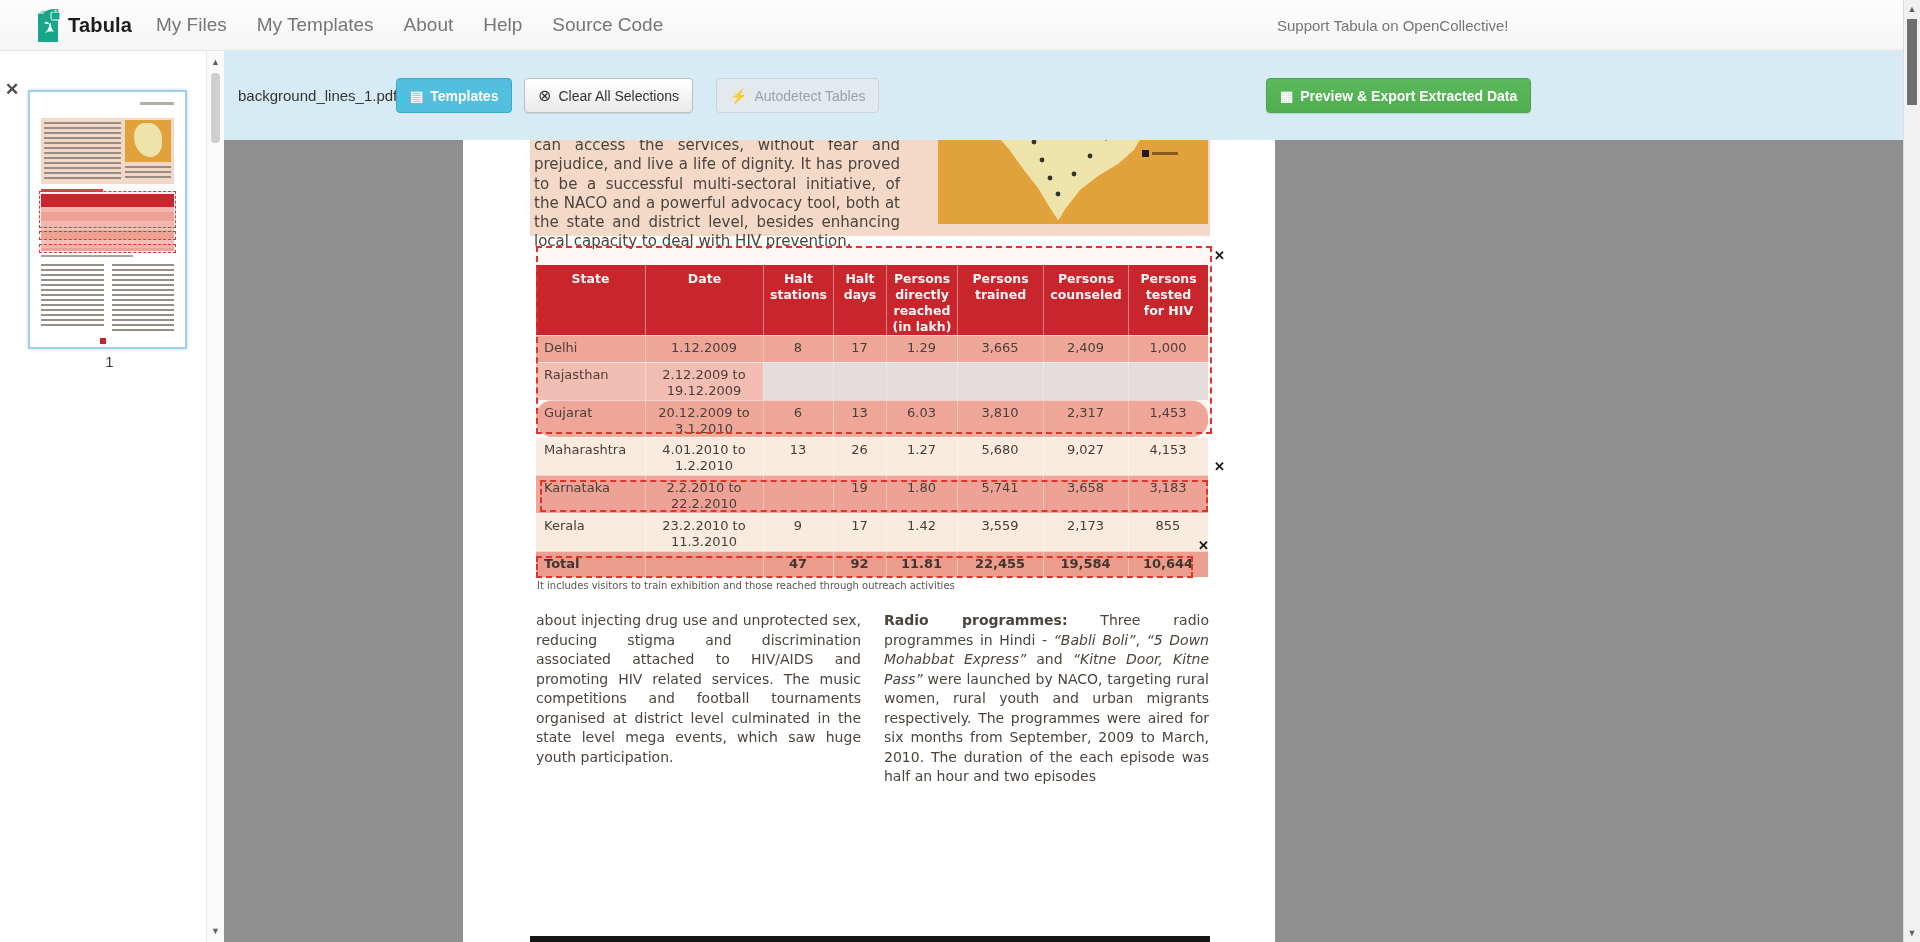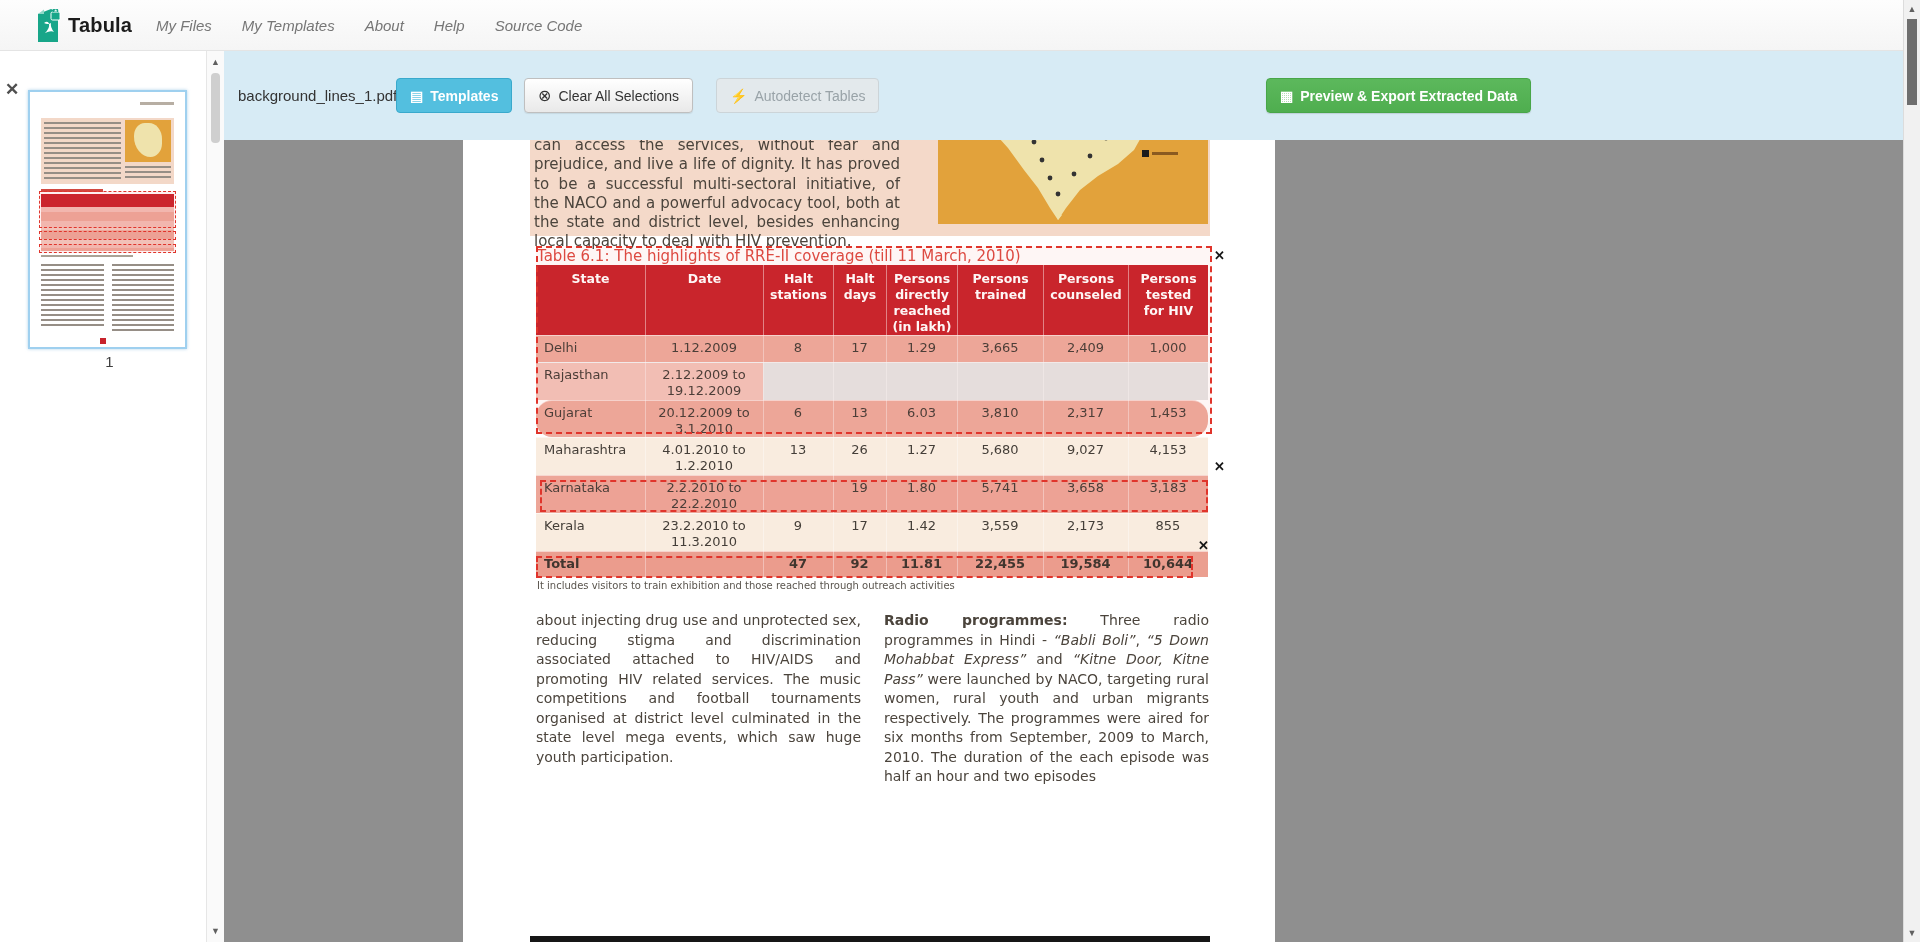--- a/index.html
+++ b/index.html
@@ -7,21 +7,21 @@
   #stage{position:relative;width:1920px;height:942px;overflow:hidden;
          font-family:"Liberation Sans",sans-serif;-webkit-font-smoothing:antialiased;}
   .abs{position:absolute;}
 
   
   #navbar{left:0;top:0;width:1920px;height:51px;background:linear-gradient(#fdfdfd,#f5f5f5);
           border-bottom:1px solid #e4e4e4;text-align:right;}
   #brand{left:68px;top:0;height:50px;display:flex;align-items:center;
          font-size:20px;font-weight:bold;color:#1c1c1c;letter-spacing:.2px;}
   #nav-links{left:156px;top:0;height:50px;display:flex;align-items:center;gap:30px;}
-  .navlink{font-size:15px;color:#767676;cursor:pointer;white-space:nowrap;font-style:italic;}
+  .navlink{font-size:19px;color:#767676;cursor:pointer;white-space:nowrap;}
   #support-link{left:1277px;top:0;height:50px;display:flex;align-items:center;
                 font-size:15px;color:#767676;cursor:pointer;}
 
   
   #sidebar{left:0;top:51px;width:224px;height:891px;background:#fff;}
   #sidebar-close{left:5px;top:28px;font-size:17px;font-weight:bold;color:#4f4f4f;cursor:pointer;}
   #side-scroll{right:0;top:0;width:18px;height:891px;background:#fafafa;border-left:1px solid #e6e6e6;}
   .scroll-arrow{width:100%;text-align:center;font-size:9px;color:#606060;position:absolute;left:0;}
   #side-thumb{left:4px;top:22px;width:9px;height:70px;background:#cfcfcf;border-radius:4px;position:absolute;}
 
@@ -117,20 +117,21 @@
       <path d="M19.5 3 v-1.2 a2 2 0 0 1 4 0 V3" fill="none" stroke="#18a689" stroke-width="1.6"></path>
     </svg>
     <div id="brand" class="abs">Tabula</div>
     <div id="nav-links" class="abs">
         <div class="navlink">My Files</div>
         <div class="navlink">My Templates</div>
         <div class="navlink">About</div>
         <div class="navlink">Help</div>
         <div class="navlink">Source Code</div>
       </div>
+    <div id="support-link" class="abs">Support Tabula on OpenCollective!</div>
   </div>
 
   <div id="sidebar" class="abs">
     <div id="sidebar-close" class="abs">✕</div>
 
     <div id="thumb-box" class="abs">
       <div id="th-header-line" class="abs"></div>
       <div id="th-pink" class="abs">
         <div id="th-pink-text" class="abs tline"></div>
         <div id="th-map" class="abs">
@@ -199,21 +200,20 @@
             <circle cx="104" cy="70" r="2.4" fill="#333"></circle>
           <circle cx="112" cy="88" r="2.4" fill="#333"></circle>
             <circle cx="120" cy="104" r="2.4" fill="#333"></circle>
           <circle cx="136" cy="84" r="2.4" fill="#333"></circle>
             <circle cx="152" cy="66" r="2.4" fill="#333"></circle>
           <circle cx="84" cy="34" r="2.4" fill="#333"></circle>
             <circle cx="168" cy="48" r="2.4" fill="#333"></circle>
         </svg>
       </div>
 
-      <div id="table-title" class="abs">Table 6.1: The highlights of RRE-II coverage (till 11 March, 2010)</div>
 
       <div id="pdf-table" class="abs">
         <div id="thead">
             <div class="th" style="left: 0px; width: 109px;">State</div>
             <div class="th" style="left: 109px; width: 118px;">Date</div>
             <div class="th" style="left: 227px; width: 70px;">Halt
 stations</div>
             <div class="th" style="left: 297px; width: 53px;">Halt
 days</div>
             <div class="th" style="left: 350px; width: 71px;">Persons

